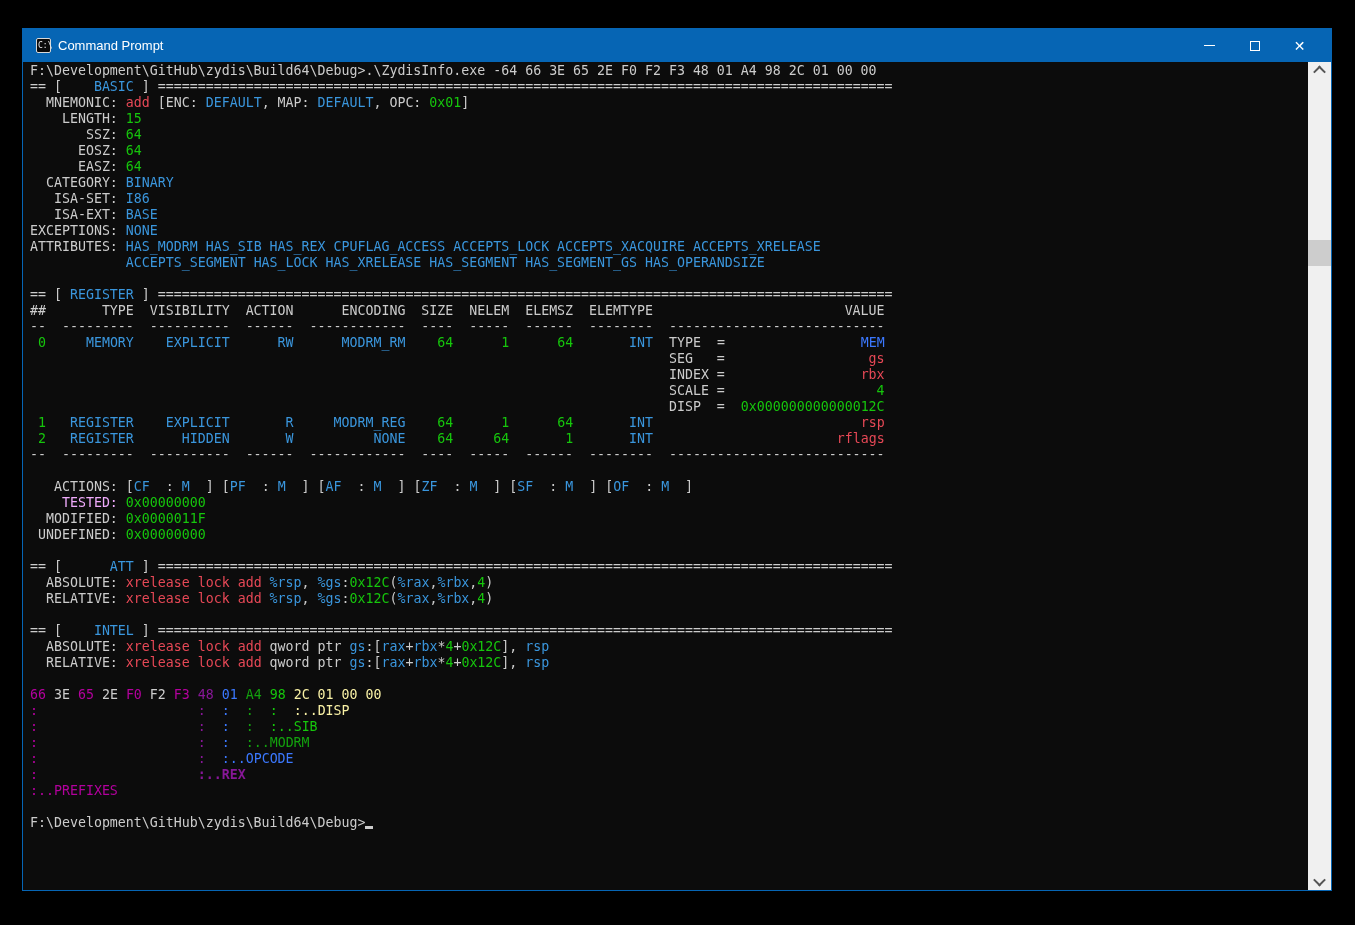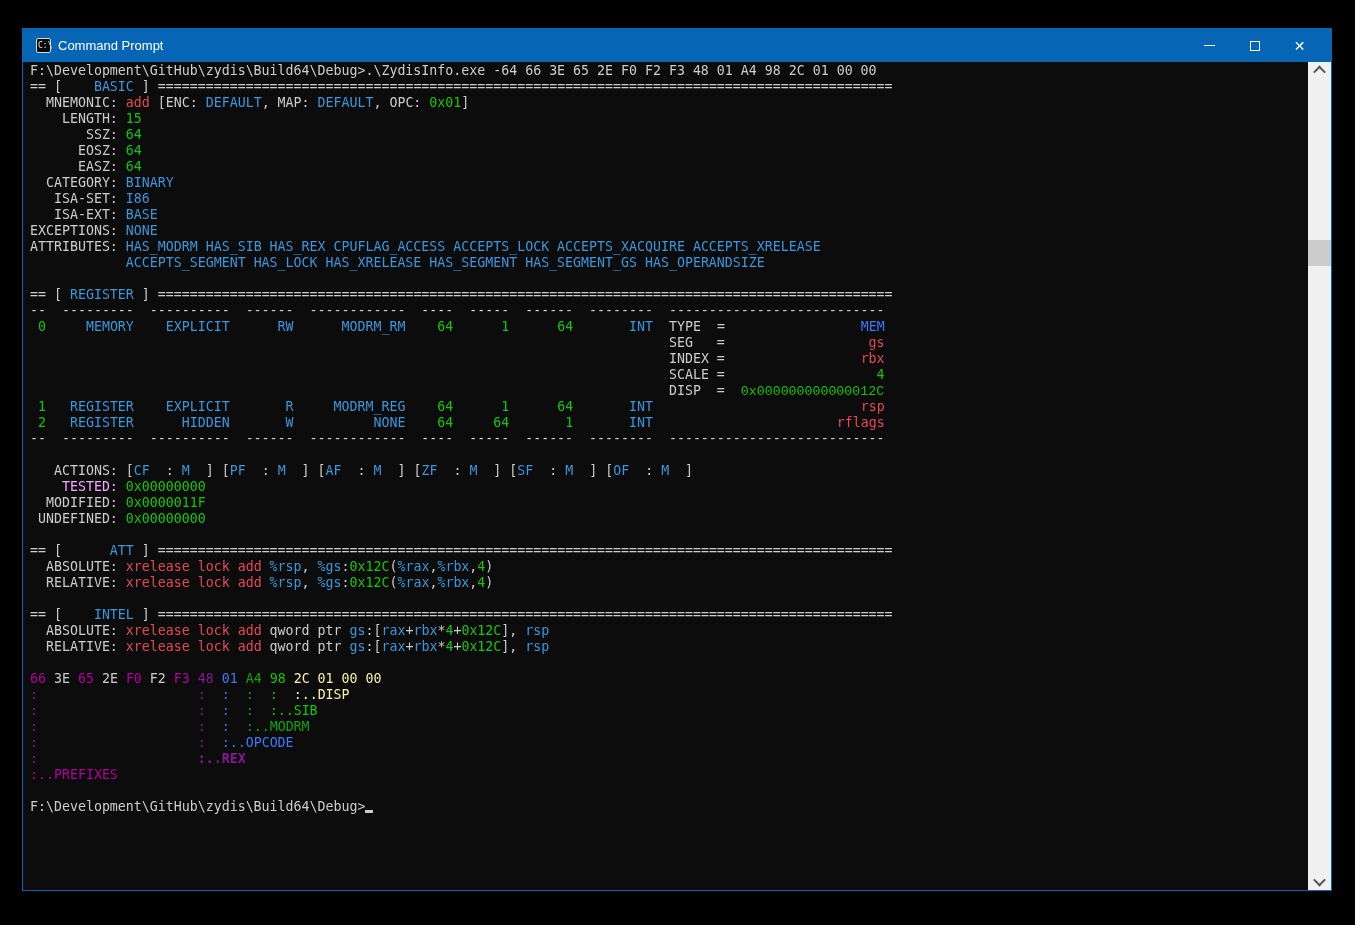--- a/index.html
+++ b/index.html
@@ -63,26 +63,27 @@
         <div class="tline"><span style="color: rgb(204, 204, 204);">      EOSZ: </span><span style="color: rgb(22, 198, 12);">64</span></div>
         <div class="tline"><span style="color: rgb(204, 204, 204);">      EASZ: </span><span style="color: rgb(22, 198, 12);">64</span></div>
         <div class="tline"><span style="color: rgb(204, 204, 204);">  CATEGORY: </span><span style="color: rgb(58, 150, 221);">BINARY</span></div>
         <div class="tline"><span style="color: rgb(204, 204, 204);">   ISA-SET: </span><span style="color: rgb(58, 150, 221);">I86</span></div>
         <div class="tline"><span style="color: rgb(204, 204, 204);">   ISA-EXT: </span><span style="color: rgb(58, 150, 221);">BASE</span></div>
         <div class="tline"><span style="color: rgb(204, 204, 204);">EXCEPTIONS: </span><span style="color: rgb(58, 150, 221);">NONE</span></div>
         <div class="tline"><span style="color: rgb(204, 204, 204);">ATTRIBUTES: </span><span style="color: rgb(58, 150, 221);">HAS_MODRM HAS_SIB HAS_REX CPUFLAG_ACCESS ACCEPTS_LOCK ACCEPTS_XACQUIRE ACCEPTS_XRELEASE</span></div>
         <div class="tline"><span style="color: rgb(204, 204, 204);">            </span><span style="color: rgb(58, 150, 221);">ACCEPTS_SEGMENT HAS_LOCK HAS_XRELEASE HAS_SEGMENT HAS_SEGMENT_GS HAS_OPERANDSIZE</span></div>
         <div class="tline">&nbsp;</div>
         <div class="tline"><span style="color: rgb(204, 204, 204);">== [ </span><span style="color: rgb(58, 150, 221);">REGISTER</span><span style="color: rgb(204, 204, 204);"> ] </span><span style="color: rgb(204, 204, 204);">============================================================================================</span></div>
+        <div class="tline"><span style="color: rgb(204, 204, 204);">##       TYPE  VISIBILITY  ACTION      ENCODING  SIZE  NELEM  ELEMSZ  ELEMTYPE                        VALUE</span></div>
         <div class="tline"><span style="color: rgb(204, 204, 204);">--  ---------  ----------  ------  ------------  ----  -----  ------  --------  ---------------------------</span></div>
         <div class="tline"><span style="color: rgb(22, 198, 12);"> 0</span><span style="color: rgb(58, 150, 221);">     MEMORY</span><span style="color: rgb(58, 150, 221);">    EXPLICIT</span><span style="color: rgb(58, 150, 221);">      RW</span><span style="color: rgb(58, 150, 221);">      MODRM_RM</span><span style="color: rgb(22, 198, 12);">    64</span><span style="color: rgb(22, 198, 12);">      1</span><span style="color: rgb(22, 198, 12);">      64</span><span style="color: rgb(58, 150, 221);">       INT</span><span style="color: rgb(204, 204, 204);">  TYPE  =                 </span><span style="color: rgb(59, 120, 255);">MEM</span></div>
         <div class="tline"><span style="color: rgb(204, 204, 204);">                                                                                </span><span style="color: rgb(204, 204, 204);">SEG   =</span><span style="color: rgb(204, 204, 204);">                  </span><span style="color: rgb(231, 72, 86);">gs</span></div>
         <div class="tline"><span style="color: rgb(204, 204, 204);">                                                                                </span><span style="color: rgb(204, 204, 204);">INDEX =</span><span style="color: rgb(204, 204, 204);">                 </span><span style="color: rgb(231, 72, 86);">rbx</span></div>
         <div class="tline"><span style="color: rgb(204, 204, 204);">                                                                                </span><span style="color: rgb(204, 204, 204);">SCALE =</span><span style="color: rgb(204, 204, 204);">                   </span><span style="color: rgb(22, 198, 12);">4</span></div>
-        <div class="tline"><span style="color: rgb(204, 204, 204);">                                                                                </span><span style="color: rgb(204, 204, 204);">DISP  =  </span><span style="color: rgb(22, 198, 12); font-family: Liberation Mono, monospace;">0x000000000000012C</span></div>
+        <div class="tline"><span style="color: rgb(204, 204, 204);">                                                                                </span><span style="color: rgb(204, 204, 204);">DISP  =  </span><span style="color: rgb(22, 198, 12);">0x000000000000012C</span></div>
         <div class="tline"><span style="color: rgb(22, 198, 12);"> 1</span><span style="color: rgb(58, 150, 221);">   REGISTER</span><span style="color: rgb(58, 150, 221);">    EXPLICIT</span><span style="color: rgb(58, 150, 221);">       R</span><span style="color: rgb(58, 150, 221);">     MODRM_REG</span><span style="color: rgb(22, 198, 12);">    64</span><span style="color: rgb(22, 198, 12);">      1</span><span style="color: rgb(22, 198, 12);">      64</span><span style="color: rgb(58, 150, 221);">       INT</span><span style="color: rgb(204, 204, 204);">                          </span><span style="color: rgb(231, 72, 86);">rsp</span></div>
         <div class="tline"><span style="color: rgb(22, 198, 12);"> 2</span><span style="color: rgb(58, 150, 221);">   REGISTER</span><span style="color: rgb(58, 150, 221);">      HIDDEN</span><span style="color: rgb(58, 150, 221);">       W</span><span style="color: rgb(58, 150, 221);">          NONE</span><span style="color: rgb(22, 198, 12);">    64</span><span style="color: rgb(22, 198, 12);">     64</span><span style="color: rgb(22, 198, 12);">       1</span><span style="color: rgb(58, 150, 221);">       INT</span><span style="color: rgb(204, 204, 204);">                       </span><span style="color: rgb(231, 72, 86);">rflags</span></div>
         <div class="tline"><span style="color: rgb(204, 204, 204);">--  ---------  ----------  ------  ------------  ----  -----  ------  --------  ---------------------------</span></div>
         <div class="tline">&nbsp;</div>
         <div class="tline"><span style="color: rgb(204, 204, 204);">   ACTIONS: [</span><span style="color: rgb(58, 150, 221);">CF</span><span style="color: rgb(204, 204, 204);">  : </span><span style="color: rgb(58, 150, 221);">M</span><span style="color: rgb(204, 204, 204);">  ] [</span><span style="color: rgb(58, 150, 221);">PF</span><span style="color: rgb(204, 204, 204);">  : </span><span style="color: rgb(58, 150, 221);">M</span><span style="color: rgb(204, 204, 204);">  ] [</span><span style="color: rgb(58, 150, 221);">AF</span><span style="color: rgb(204, 204, 204);">  : </span><span style="color: rgb(58, 150, 221);">M</span><span style="color: rgb(204, 204, 204);">  ] [</span><span style="color: rgb(58, 150, 221);">ZF</span><span style="color: rgb(204, 204, 204);">  : </span><span style="color: rgb(58, 150, 221);">M</span><span style="color: rgb(204, 204, 204);">  ] [</span><span style="color: rgb(58, 150, 221);">SF</span><span style="color: rgb(204, 204, 204);">  : </span><span style="color: rgb(58, 150, 221);">M</span><span style="color: rgb(204, 204, 204);">  ] [</span><span style="color: rgb(58, 150, 221);">OF</span><span style="color: rgb(204, 204, 204);">  : </span><span style="color: rgb(58, 150, 221);">M</span><span style="color: rgb(204, 204, 204);">  ]</span></div>
         <div class="tline"><span style="color: #f0abfc;">    TESTED: </span><span style="color: rgb(22, 198, 12);">0x00000000</span></div>
         <div class="tline"><span style="color: rgb(204, 204, 204);">  MODIFIED: </span><span style="color: rgb(22, 198, 12);">0x0000011F</span></div>
         <div class="tline"><span style="color: rgb(204, 204, 204);"> UNDEFINED: </span><span style="color: rgb(22, 198, 12);">0x00000000</span></div>
         <div class="tline">&nbsp;</div>
         <div class="tline"><span style="color: rgb(204, 204, 204);">== [ </span><span style="color: rgb(58, 150, 221);">     ATT</span><span style="color: rgb(204, 204, 204);"> ] </span><span style="color: rgb(204, 204, 204);">============================================================================================</span></div>

